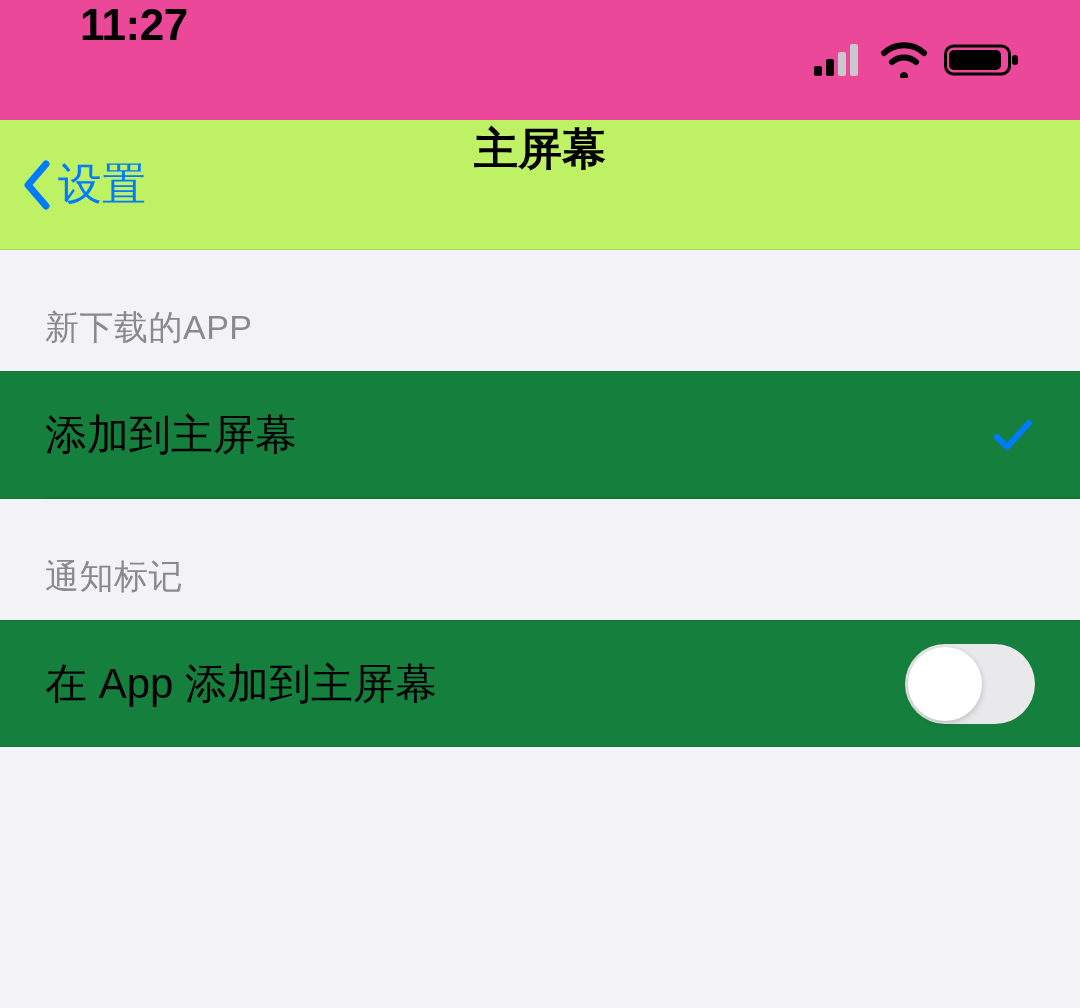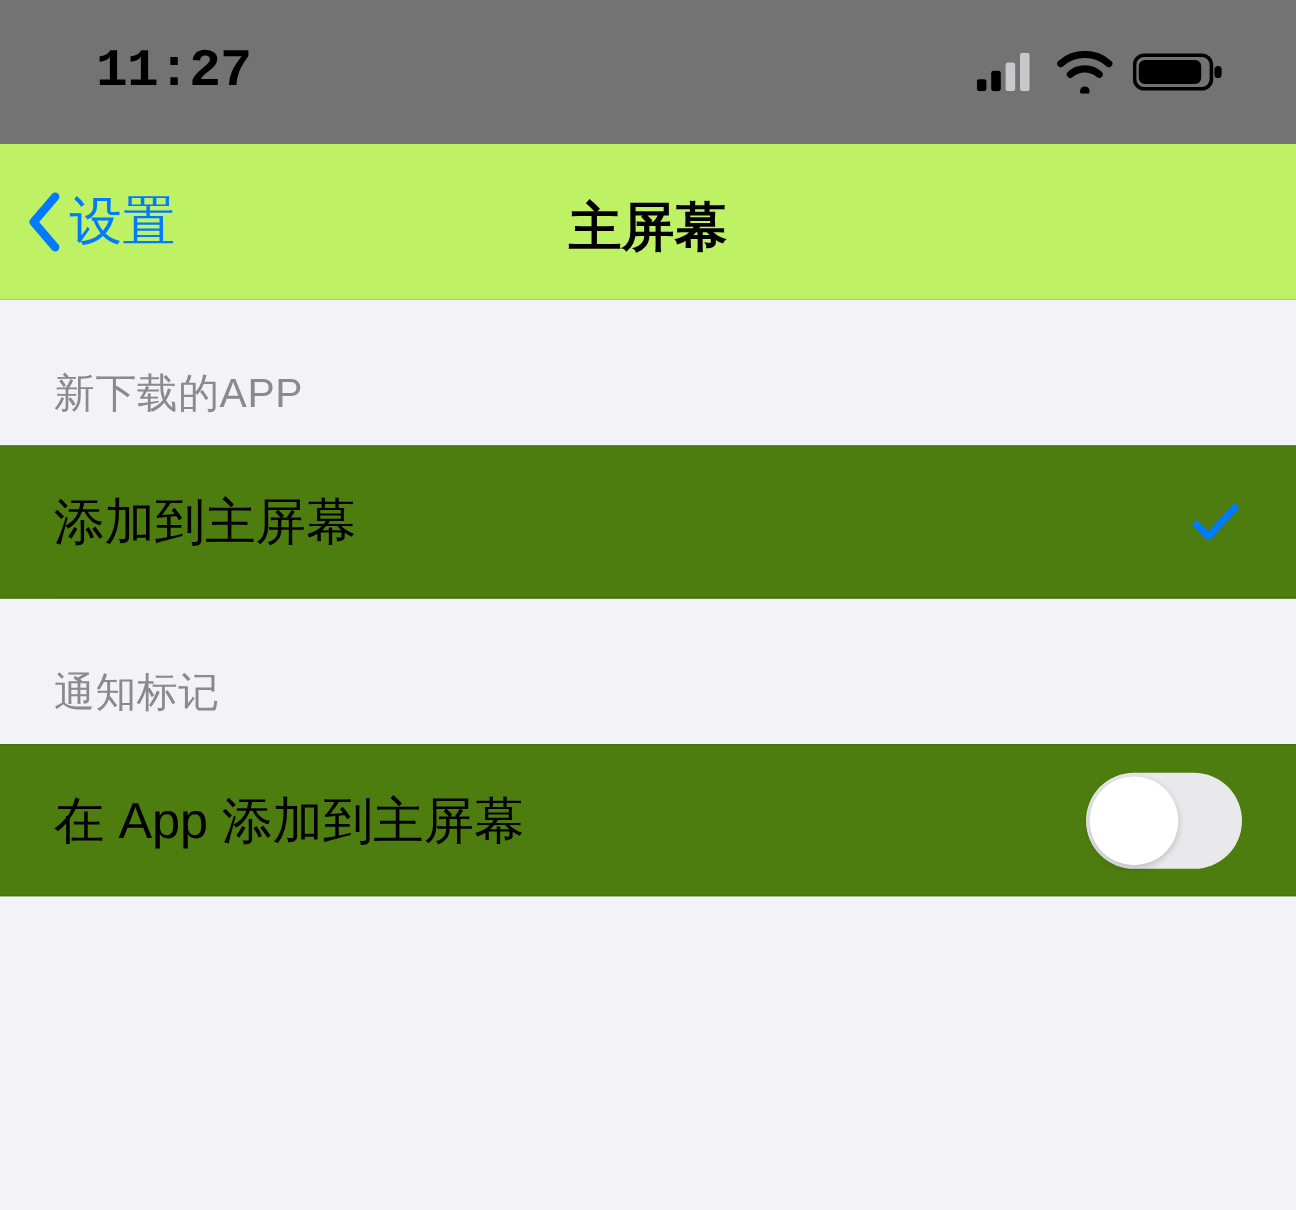--- a/index.html
+++ b/index.html
@@ -11,26 +11,24 @@
       font-family: -apple-system, "SF Pro Text", "Helvetica Neue", Arial, sans-serif;
       background: #f2f2f7;
       width: 1080px;
       height: 1008px;
       overflow: hidden;
     }
     
     
     .status-bar {
       height: 120px;
-      background: #737373;
+      background: #ec4899;
       display: flex;
-      align-items: center;
       justify-content: space-between;
       padding: 0 60px 0 80px;
-      font-family: Liberation Mono, monospace;
     }
     .status-time {
       font-size: 44px;
       font-weight: 600;
       letter-spacing: -0.5px;
     }
     .status-icons {
       display: flex;
       align-items: center;
       gap: 16px;
@@ -60,34 +58,33 @@
       font-size: 44px;
       font-weight: 400;
     }
     .nav-title {
       position: absolute;
       left: 50%;
       transform: translateX(-50%);
       font-size: 44px;
       font-weight: 600;
       color: #000;
-      margin-top: 40px;
     }
     
     
     .section-header {
       padding: 55px 34px 20px 45px;
       font-size: 34px;
       color: #8a8a8e;
       letter-spacing: 0.5px;
     }
     
     
     .table-group {
-      background: #4d7c0f;
+      background: #15803d;
       border-top: 1px solid rgba(0,0,0,0.08);
       border-bottom: 1px solid rgba(0,0,0,0.08);
     }
     .table-row {
       display: flex;
       align-items: center;
       justify-content: space-between;
       padding: 0 45px;
       height: 125px;
       cursor: pointer;

